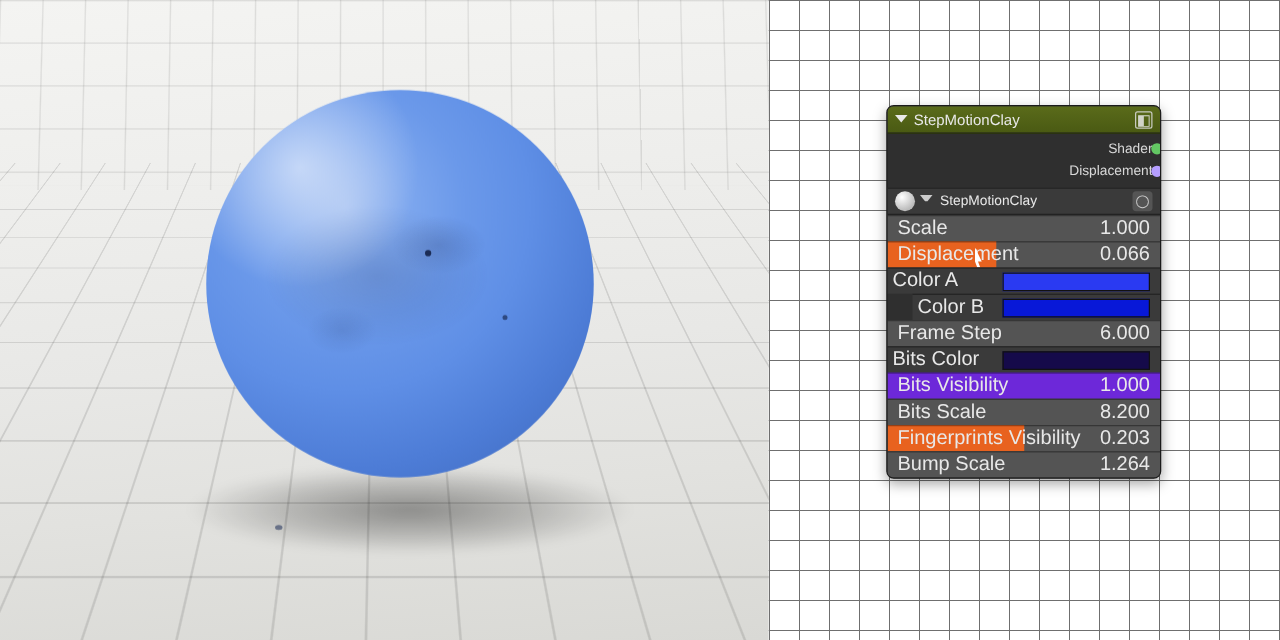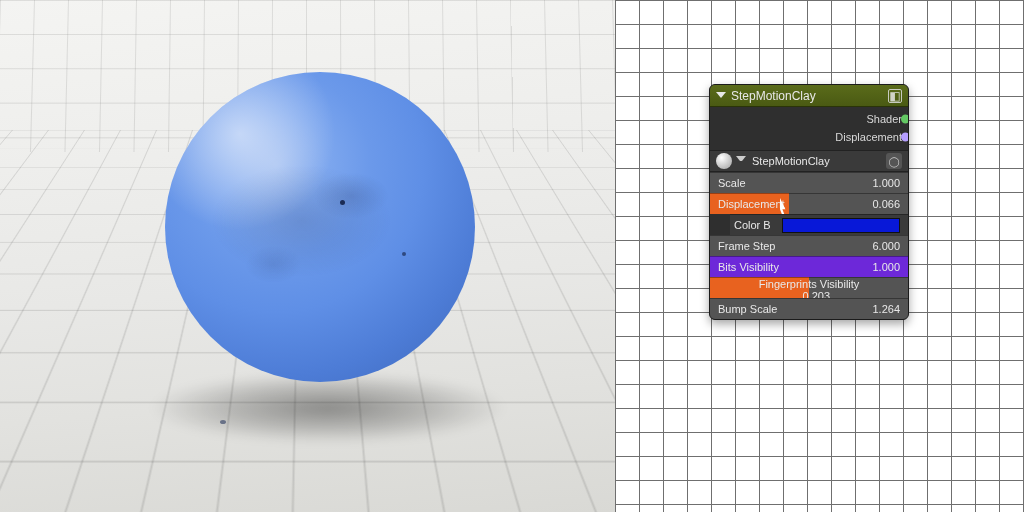--- a/index.html
+++ b/index.html
@@ -84,21 +84,21 @@
     flex:1; height:512px; position:relative;
     background-color:#ffffff;
     background-image:
       repeating-linear-gradient(to right, #6f6f6f 0 1px, transparent 1px 24px),
       repeating-linear-gradient(to bottom,#6f6f6f 0 1px, transparent 1px 24px);
   }
 
   .node {
     position:absolute;
     left: 94px; top: 84px;
-    width: 200px;
+    width: 220px;
     background:#2f2f2f;
     border:1px solid #1b1b1b;
     border-radius:6px;
     box-shadow: 0 4px 10px rgba(0,0,0,.35);
     overflow:hidden;
     color:#e8e8e8;
   }
   .node-header {
     height:22px;
     background: linear-gradient(#5a6b1a,#4a5a13);
@@ -144,21 +144,21 @@
     border-top:5px solid #ccc; }
   .mat-name { flex:1; padding-left:2px; }
   .mat-shield {
     width:16px; height:16px; border-radius:3px; background:#555;
     display:flex; align-items:center; justify-content:center; font-size:10px; color:#ccc;
   }
 
   .prop {
     height:21px; display:flex; align-items:center;
     padding:0 8px;
-    font-size:11px;
+    font-size:16px;
     border-top:1px solid rgba(0,0,0,.35);
     position:relative;
   }
   .prop .label { flex:1; }
   .prop .val { min-width:42px; text-align:right; }
   .slider-bg { background:#545454; }
   .orange { background:#6d28d9; }
   .prop.color-row { background:#3a3a3a; }
   .swatch { width:118px; height:15px; border:1px solid #111; margin-left:auto; }
   .cursor {
@@ -212,39 +212,51 @@
       <span class="label">Scale</span>
       <span class="val">1.000</span>
     </div>
 
     <div class="prop orange" style="background:linear-gradient(to right,#e8621f 0 40%,#545454 40%);">
       <span class="label">Displacement</span>
       <span class="val">0.066</span>
       <span class="cursor"></span>
     </div>
 
+    <div class="prop color-row" style="padding-left:4px;">
+      <span class="label">Color A</span>
+      <span class="swatch" style="background:#2a3af2"></span>
+    </div>
     <div class="prop color-row" style="padding-left:4px;margin-left:20px;">
       <span class="label">Color B</span>
       <span class="swatch" style="background:#0818d8"></span>
     </div>
 
     <div class="prop slider-bg">
       <span class="label">Frame Step</span>
       <span class="val">6.000</span>
     </div>
 
+    <div class="prop color-row" style="padding-left:4px;">
+      <span class="label">Bits Color</span>
+      <span class="swatch" style="background:#150a4a"></span>
+    </div>
 
     <div class="prop orange">
       <span class="label">Bits Visibility</span>
       <span class="val">1.000</span>
     </div>
 
-
-
-    <div class="prop" style="background:linear-gradient(to right,#e8621f 0 50%,#545454 50%);flex-direction:column;">
+    <div class="prop slider-bg">
+      <span class="label">Bits Scale</span>
+      <span class="val">8.200</span>
+    </div>
+
+
+    <div class="prop" style="background:linear-gradient(to right,#e8621f 0 50%,#545454 50%);">
       <span class="label">Fingerprints Visibility</span>
       <span class="val">0.203</span>
     </div>
 
 
     <div class="prop slider-bg">
       <span class="label">Bump Scale</span>
       <span class="val">1.264</span>
     </div>
 

